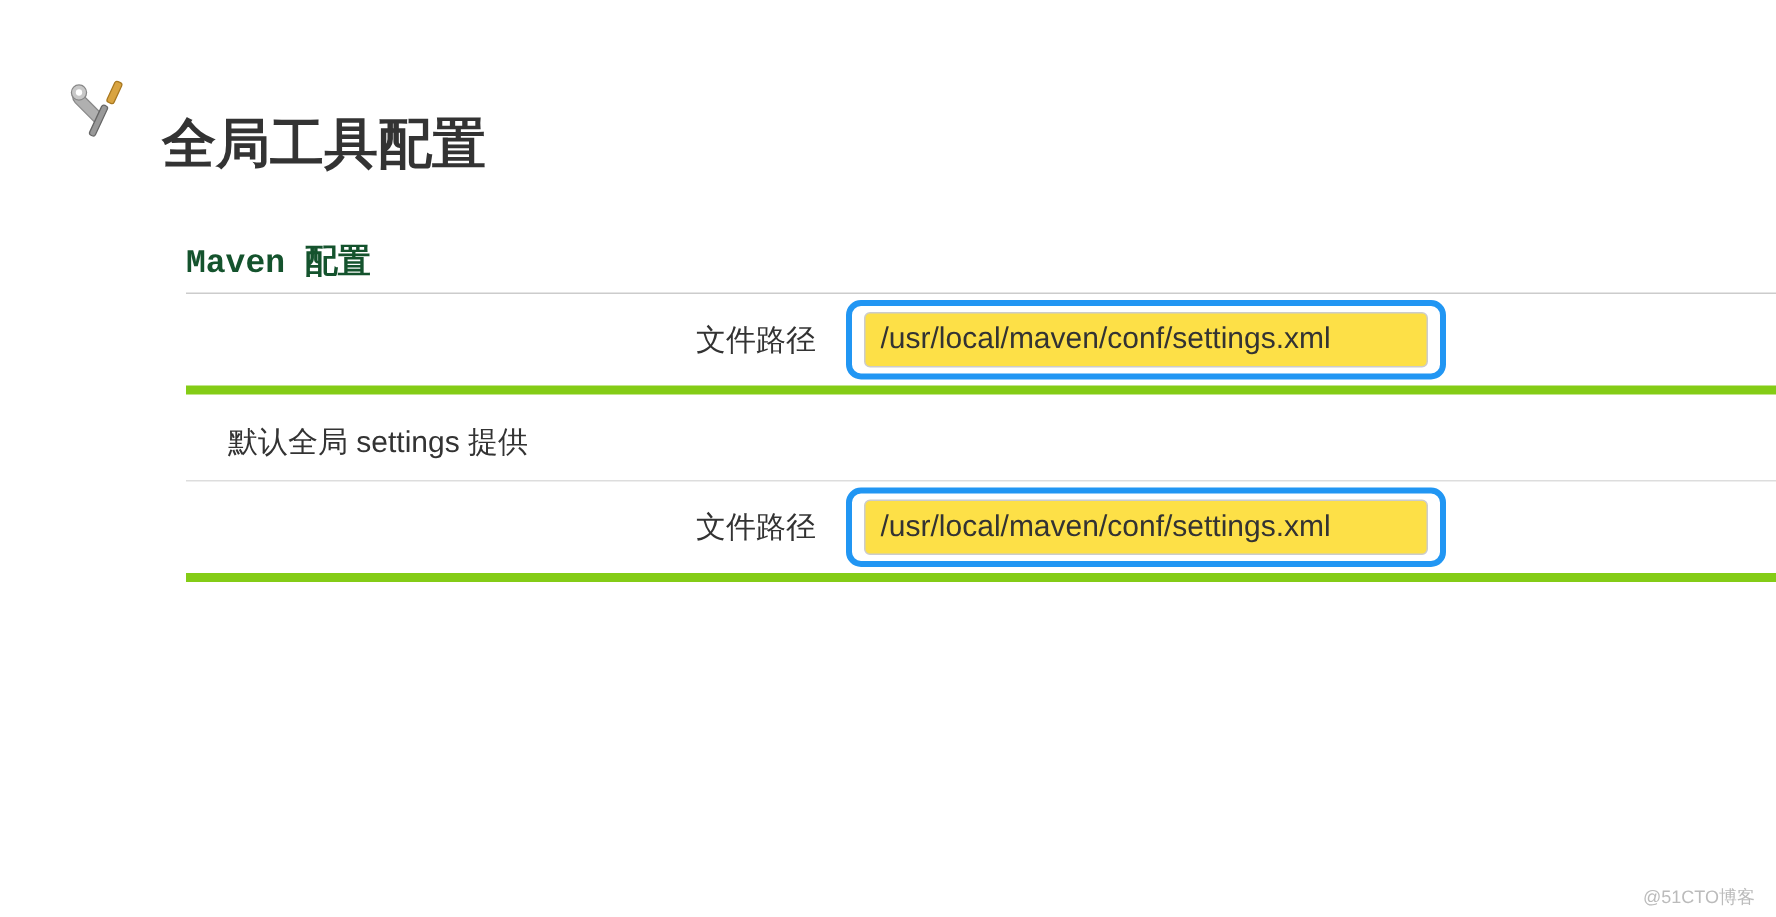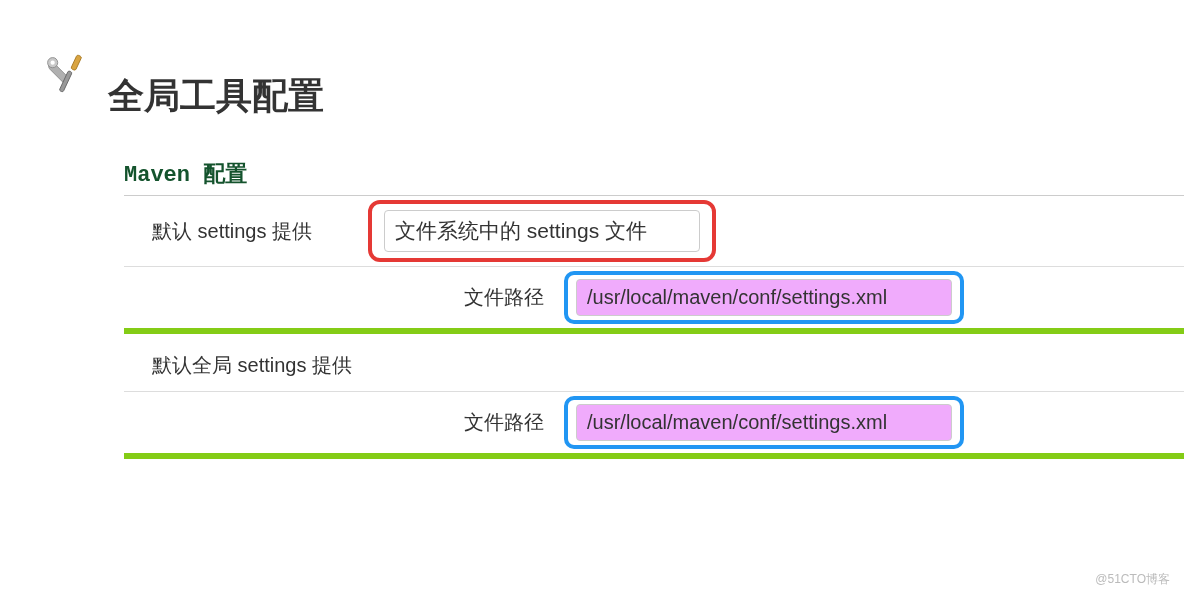--- a/index.html
+++ b/index.html
@@ -69,41 +69,41 @@
     .input-box {
       border: 4px solid #2196f3;
       border-radius: 10px;
       padding: 4px 8px;
       margin: 4px 0;
       min-width: 400px;
     }
     .input-inner {
       font-size: 20px;
       color: #333;
-      background: #f0abfc;
+      background: #fde047;
       border: 1px solid #ccc;
       border-radius: 4px;
       padding: 6px 10px;
       width: 100%;
     }
     .sub-row {
       display: flex;
       align-items: center;
       border-bottom: 6px solid #84cc16;
       min-height: 56px;
       padding-left: 304px;
     }
     .wrench-icon svg {
       width: 54px;
       height: 54px;
     }
     .watermark {
       position: absolute;
       right: 14px;
-      bottom: 23px;
+      bottom: 4px;
       font-size: 12px;
       color: #bbb;
     }
   </style>
 </head>
 <body>
 
 <div class="page-header">
   <span class="wrench-icon">
     <svg viewBox="0 0 64 64">
@@ -115,26 +115,20 @@
         <rect x="28" y="24" width="5" height="26" rx="2" fill="#999" stroke="#666" stroke-width="1" transform="rotate(25 30 37)"></rect>
       </g>
     </svg>
   </span>
   <h1 class="page-title">全局工具配置</h1>
 </div>
 
 <div class="content">
   <div class="section-title">Maven 配置</div>
 
-  <div class="row">
-    <div class="row-label">默认 settings 提供</div>
-    <div class="select-box">
-      <div class="select-inner">文件系统中的 settings 文件</div>
-    </div>
-  </div>
 
   <div class="sub-row">
     <div class="row-label2">文件路径</div>
     <div class="input-box">
       <input class="input-inner" value="/usr/local/maven/conf/settings.xml" style="">
     </div>
   </div>
 
   <div class="row" style="margin-top:6px;">
     <div class="row-label">默认全局 settings 提供</div>

